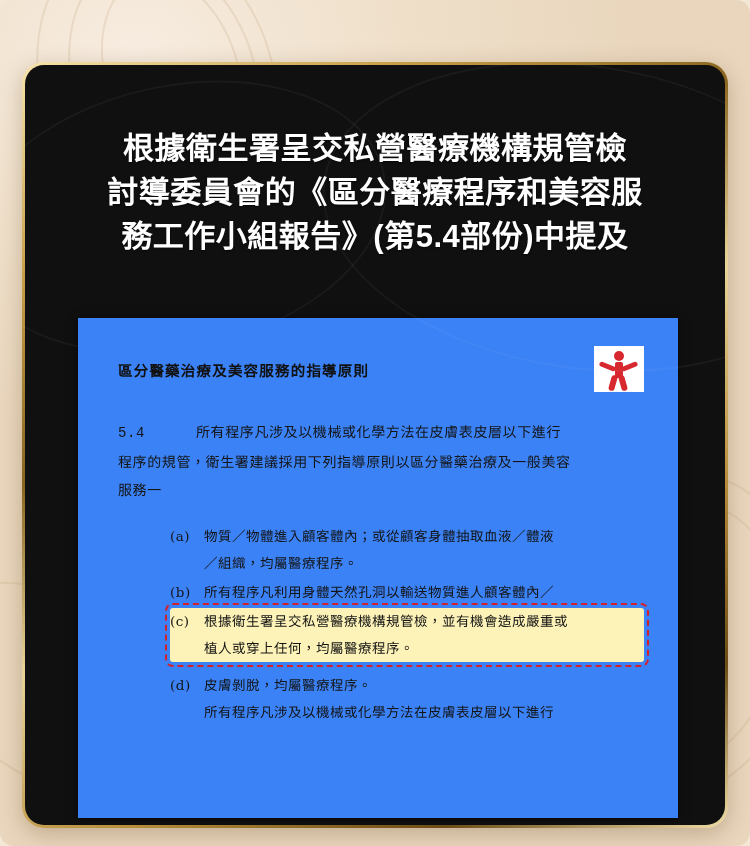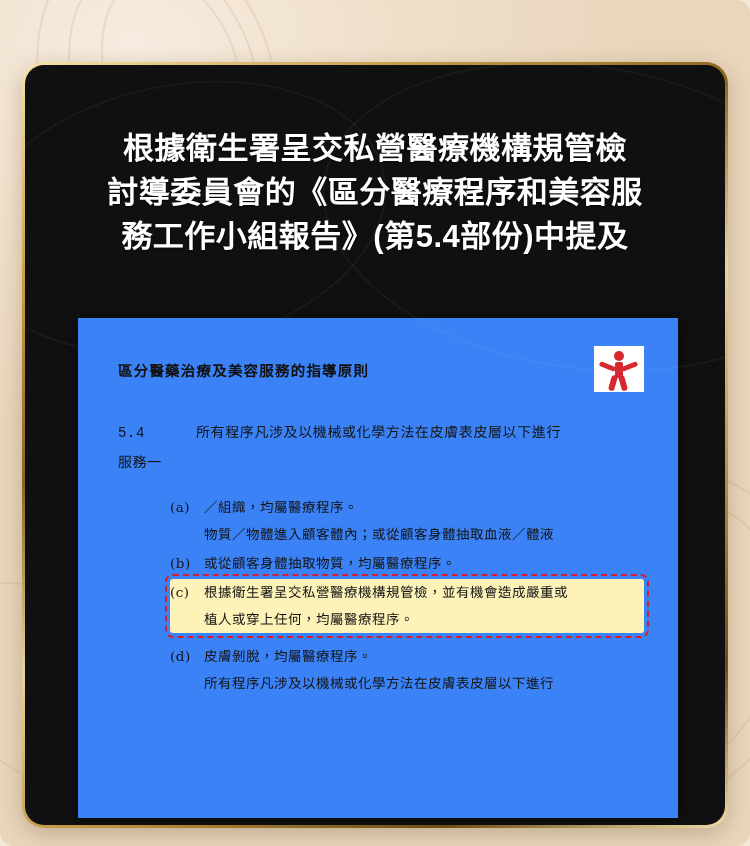--- a/index.html
+++ b/index.html
@@ -230,34 +230,35 @@
               <span class="fig-arm-l"></span>
               <span class="fig-arm-r"></span>
               <span class="fig-body"></span>
               <span class="fig-leg-l"></span>
               <span class="fig-leg-r"></span>
             </div>
           </div>
 
           <div class="para">
             <span class="num">5.4</span><span>所有程序凡涉及以機械或化學方法在皮膚表皮層以下進行</span>
+            <span class="li-line">程序的規管，衛生署建議採用下列指導原則以區分醫藥治療及一般美容</span>
             <span class="li-line">服務一</span>
           </div>
 
           <div class="list">
 
             <div class="li">
               <span class="marker">(a)</span>
+              <span class="li-line">物質／物體進入顧客體內；或從顧客身體抽取血液／體液</span>
               <span class="li-line">／組織，均屬醫療程序。</span>
-              <span class="li-line">物質／物體進入顧客體內；或從顧客身體抽取血液／體液</span>
             </div>
 
             <div class="li">
               <span class="marker">(b)</span>
-              <span class="li-line">或從顧客身體抽取物質，均屬醫療程序。</span>
+              <span class="li-line">所有程序凡利用身體天然孔洞以輸送物質進人顧客體內／</span>
             </div>
 
             <div class="li highlight">
               <span class="marker">(c)</span>
               <span class="li-line">根據衛生署呈交私營醫療機構規管檢，並有機會造成嚴重或</span>
               <span class="li-line">植人或穿上任何，均屬醫療程序。</span>
             </div>
 
             <div class="li" style="margin-top:10px;">
               <span class="marker">(d)</span>

